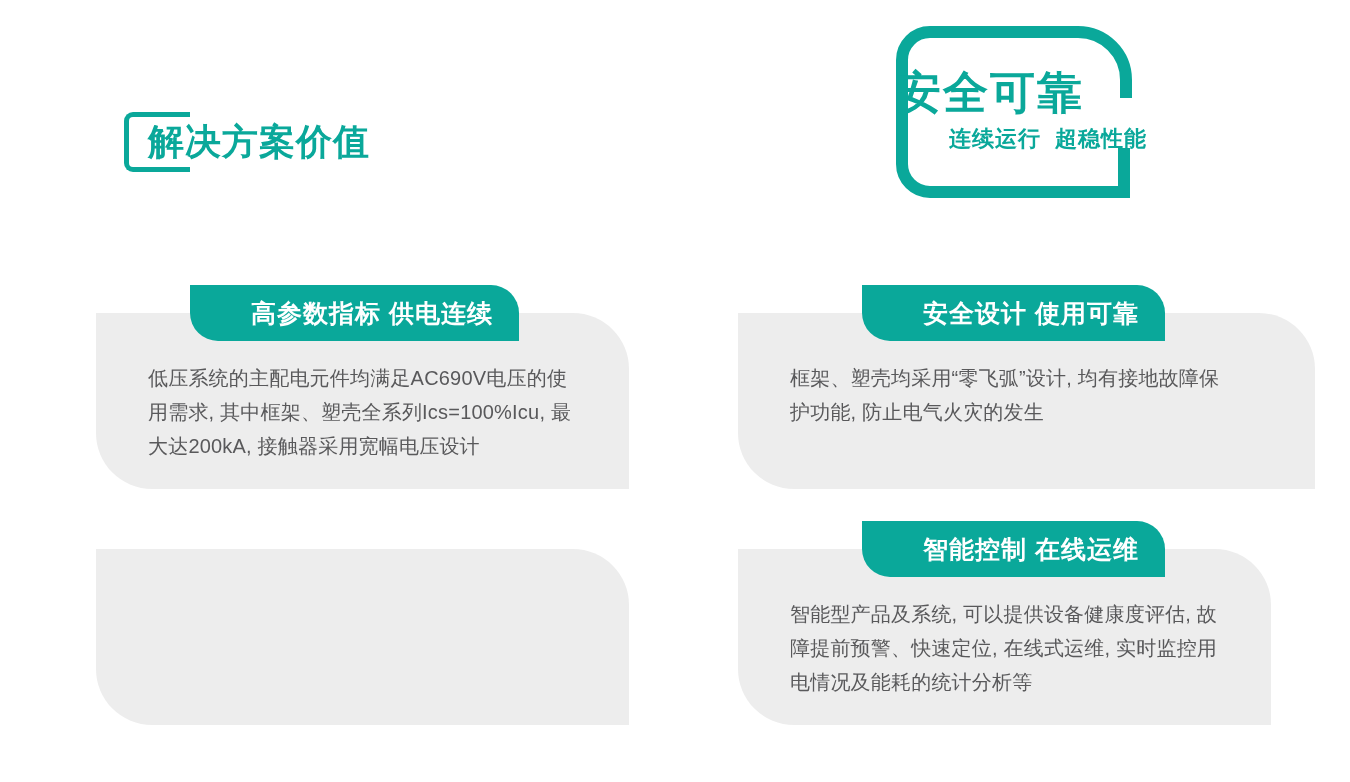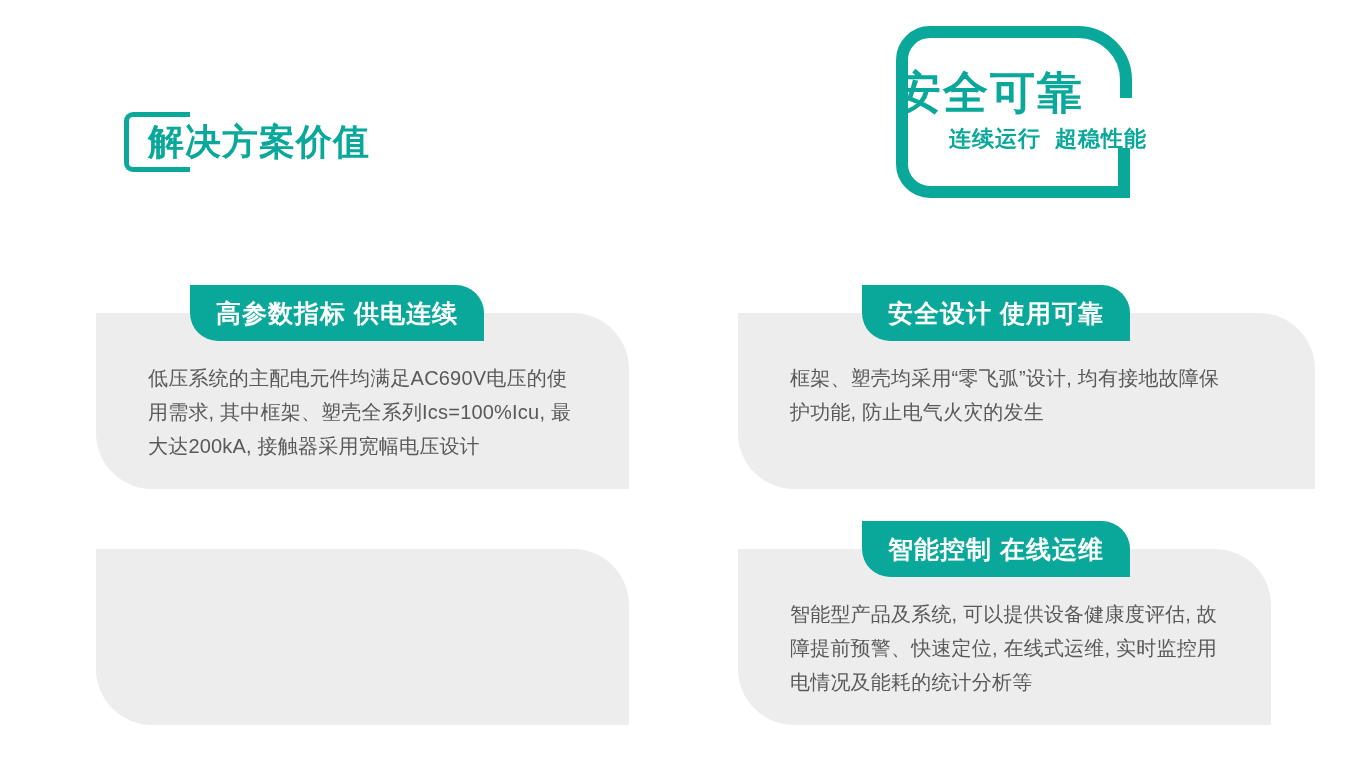--- a/index.html
+++ b/index.html
@@ -120,20 +120,21 @@
     padding: 0 26px;
     box-sizing: border-box;
   }
   .card-header-text {
     font-size: 25px;
     font-weight: bold;
     color: #ffffff;
     line-height: 30px;
     letter-spacing: 1px;
     white-space: nowrap;
+    margin-left: 35px;
   }
   .card-body {
     position: absolute;
     left: 52px;
     top: 48px;
     width: 430px;
     font-size: 20px;
     line-height: 34px;
     color: #59595b;
     letter-spacing: 0.2px;

